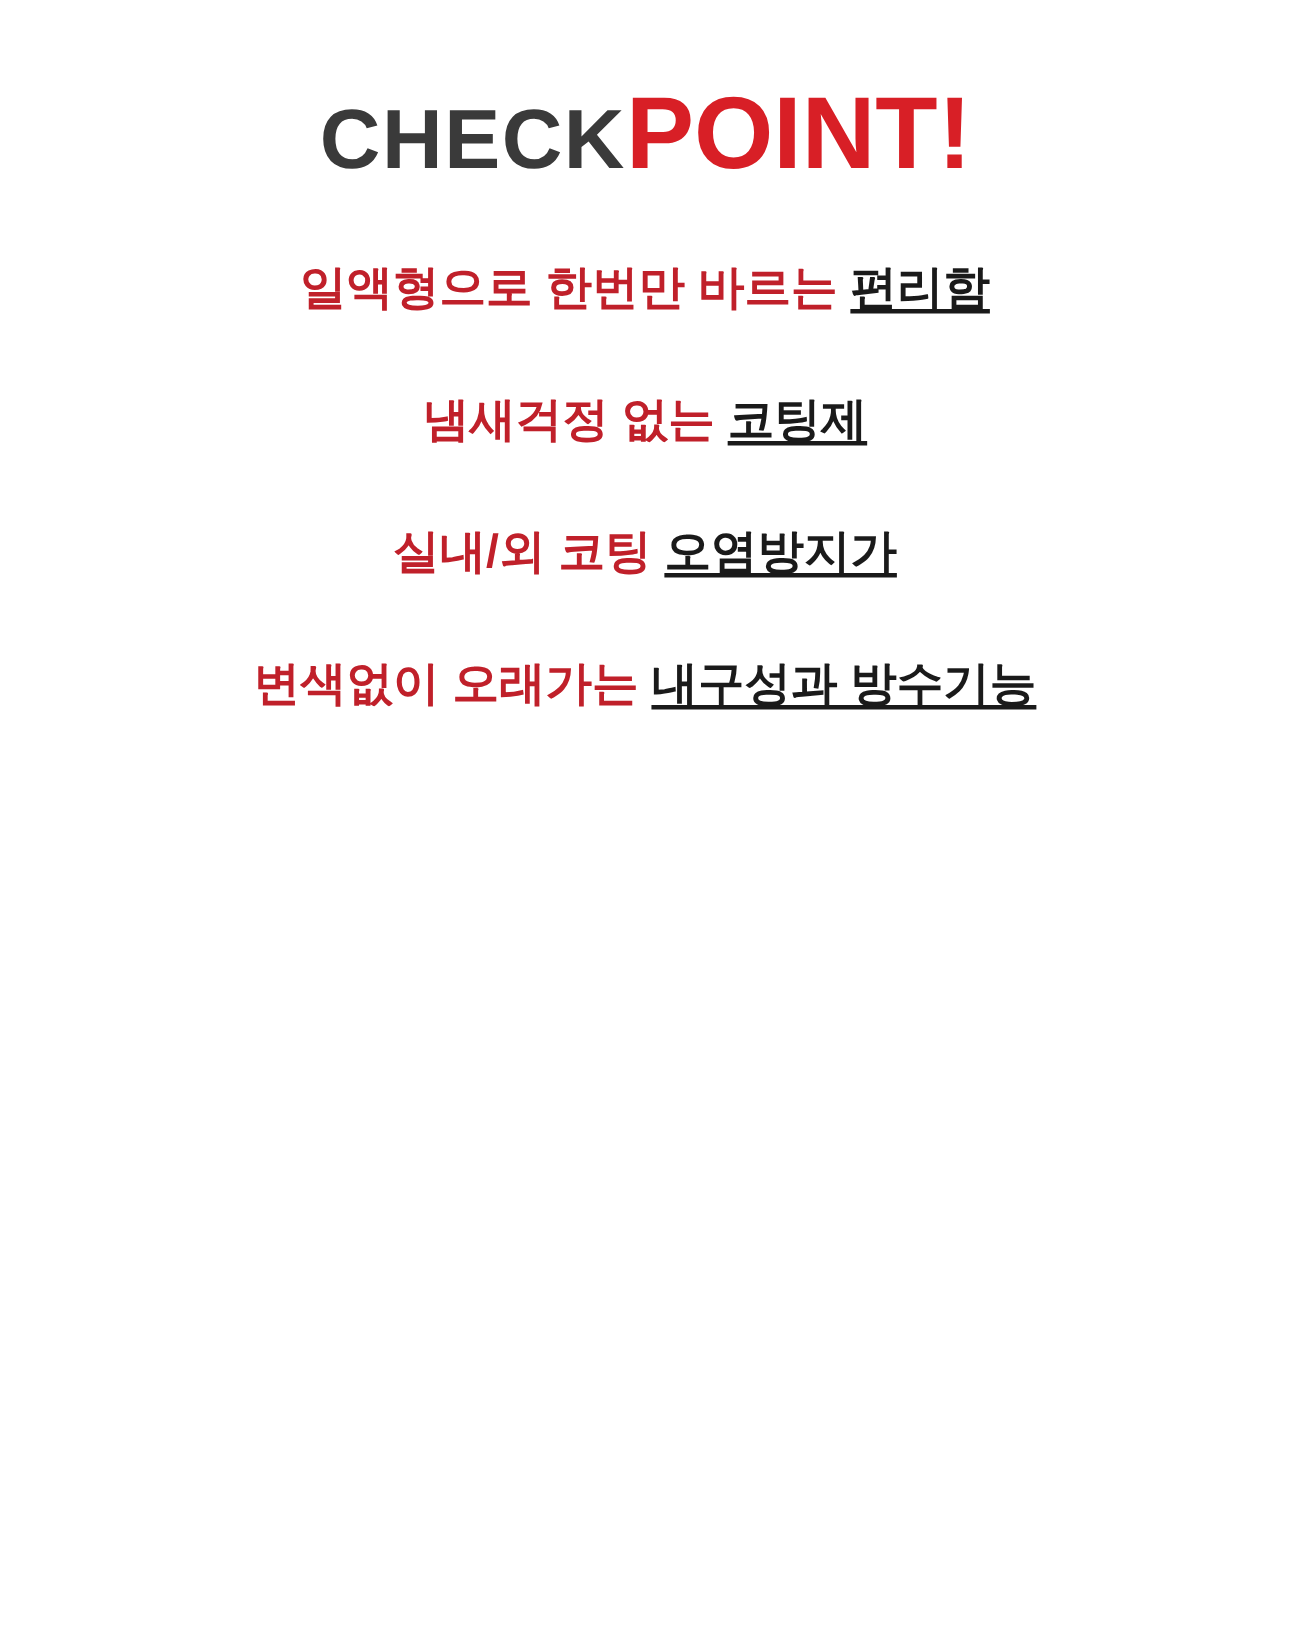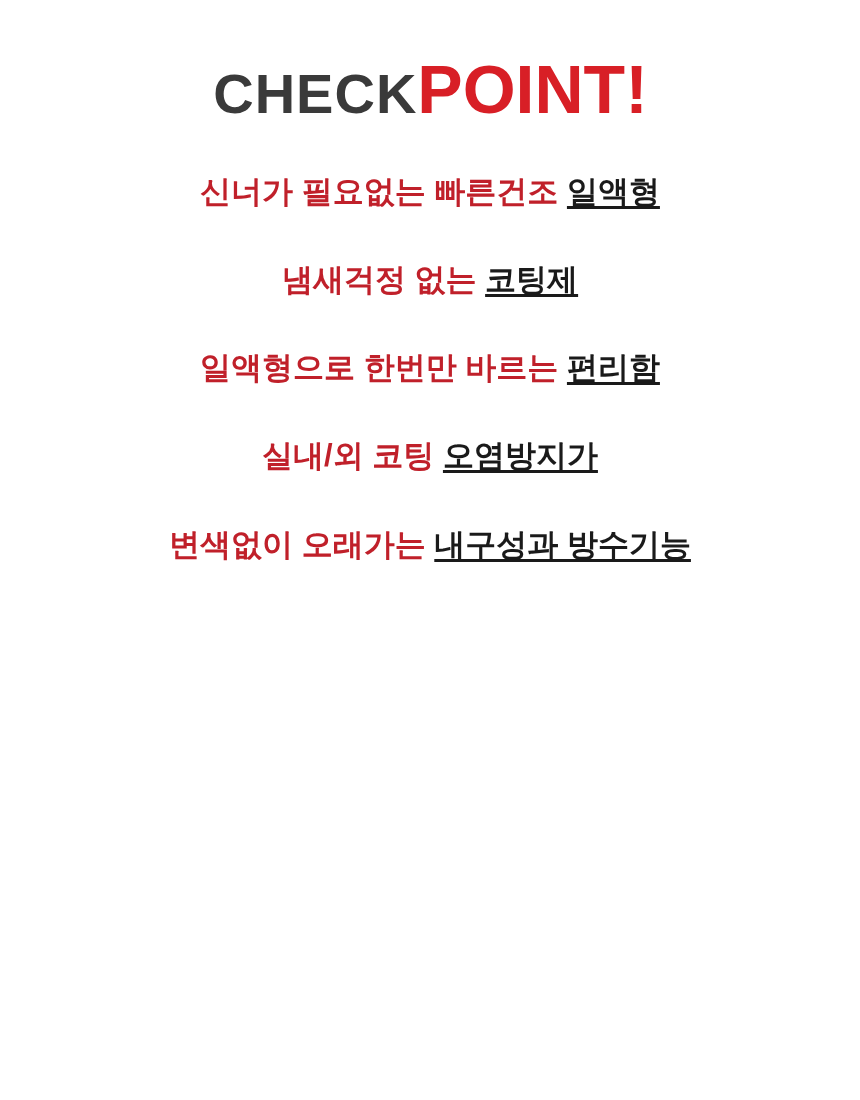--- a/index.html
+++ b/index.html
@@ -79,31 +79,28 @@
 <div class="page">
 
   <div class="headline">
     <span class="check">CHECK</span><span class="point">POINT</span><span class="bang">!</span>
   </div>
 
   <div class="points">
 
 
 
-    <div class="point-row">
-      <span class="plain">신너가 필요없는 빠른건조 </span><span class="emph">일액형</span>
-    </div>
 
 
     <div class="point-row">
-      <span class="plain">냄새걱정 없는 </span><span class="emph">코팅제</span>
+      <span class="plain">일액형으로 한번만 바르는 </span><span class="emph">편리함</span>
     </div>
 
     <div class="point-row">
-      <span class="plain">일액형으로 한번만 바르는 </span><span class="emph">편리함</span>
+      <span class="plain">냄새걱정 없는 </span><span class="emph">코팅제</span>
     </div>
 
     <div class="point-row">
       <span class="plain">실내/외 코팅 </span><span class="emph">오염방지가</span>
     </div>
 
     <div class="point-row">
       <span class="plain">변색없이 오래가는 </span><span class="emph">내구성과 방수기능</span>
     </div>
 

